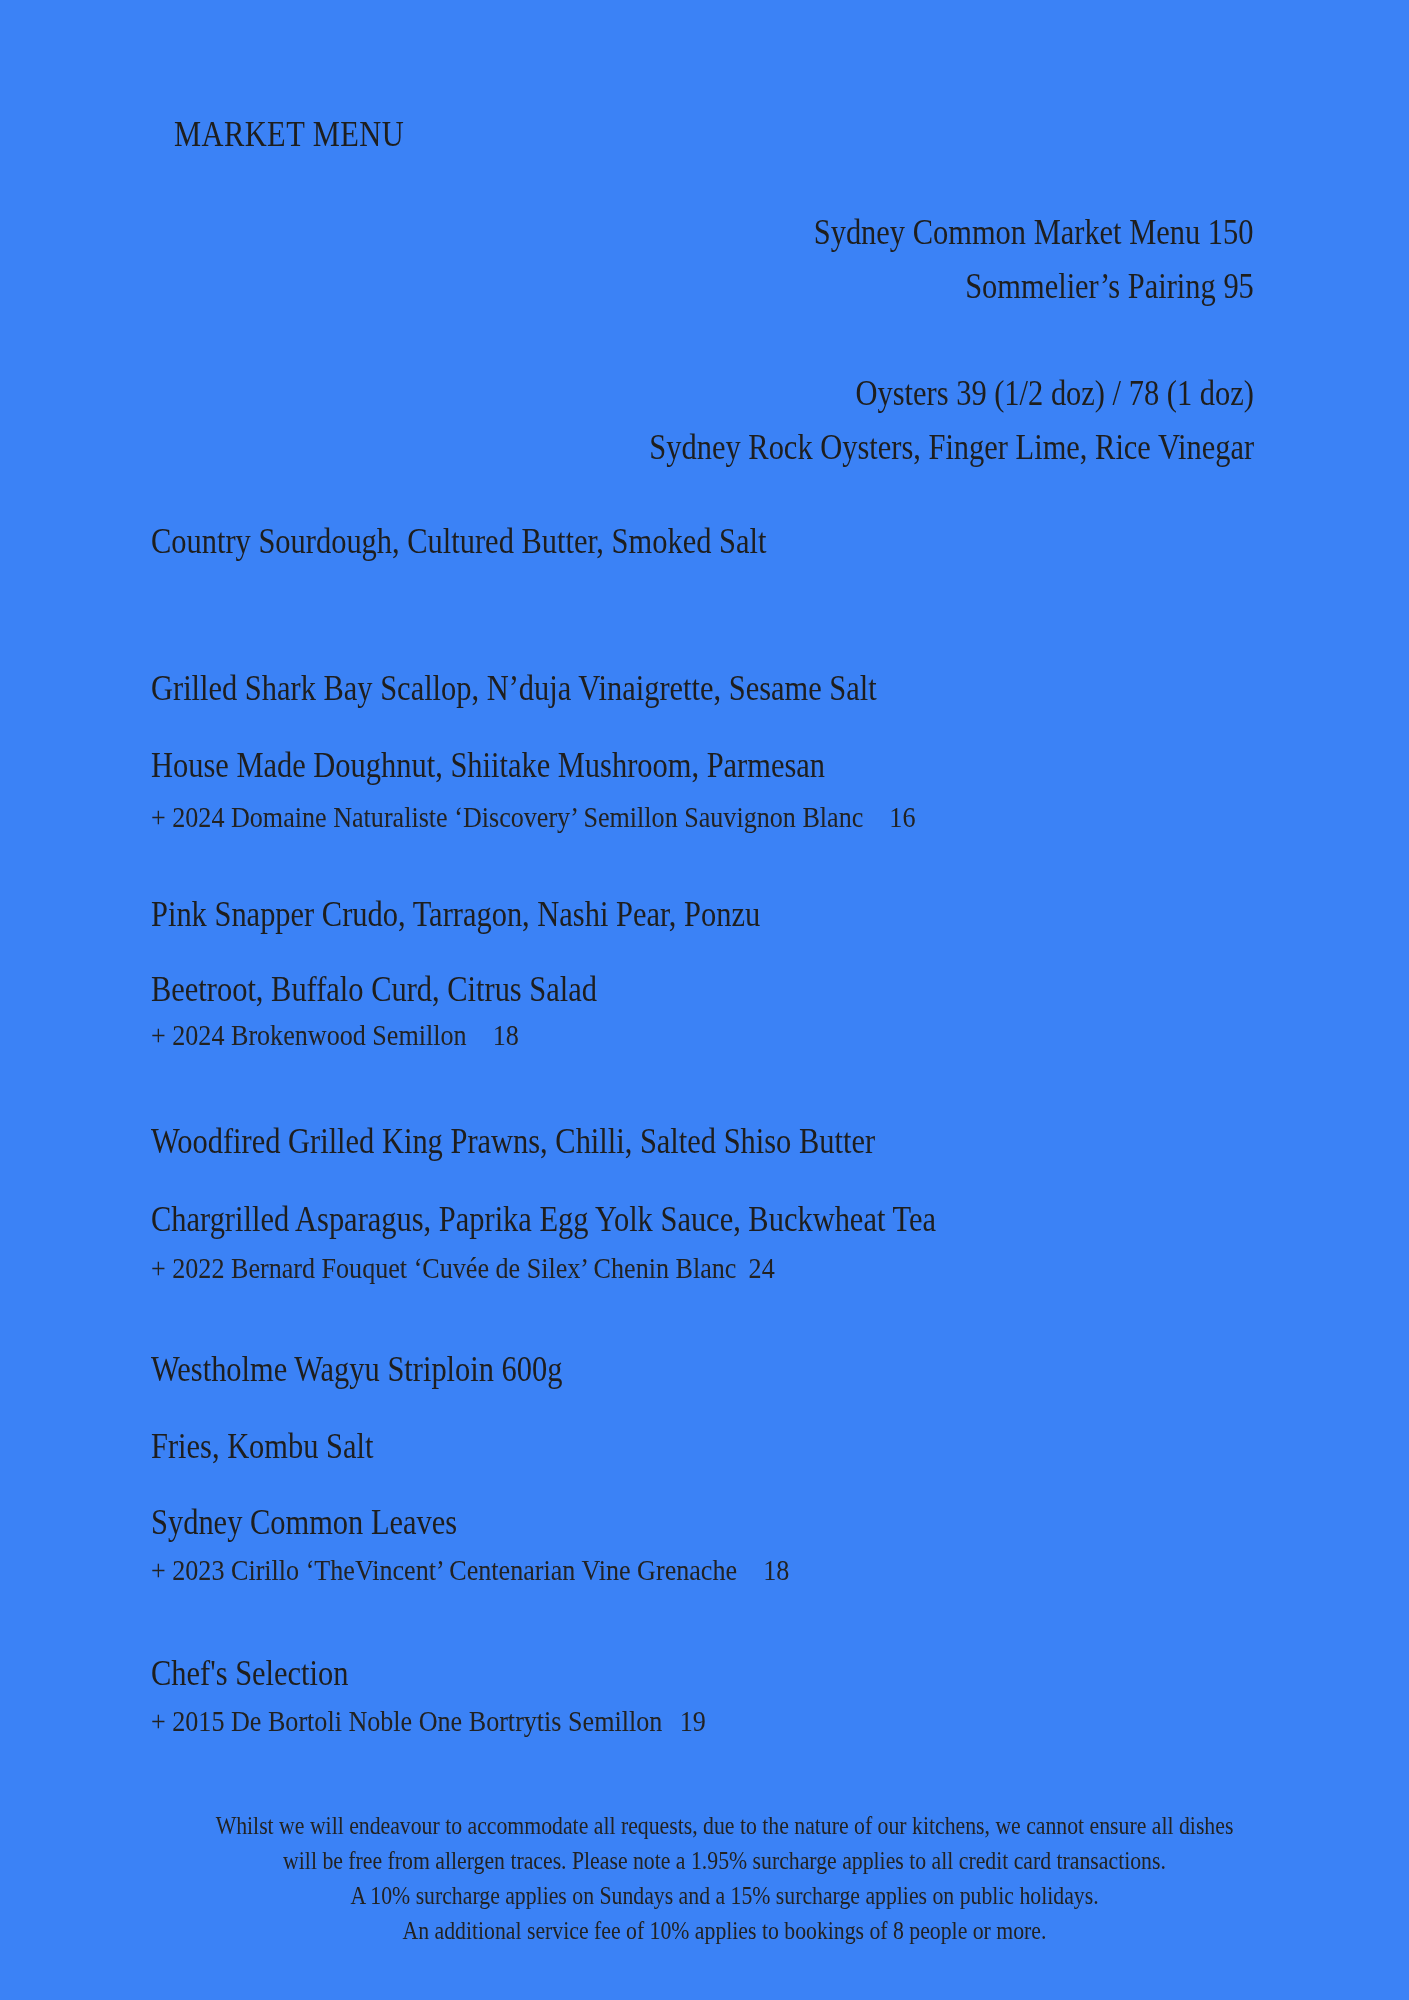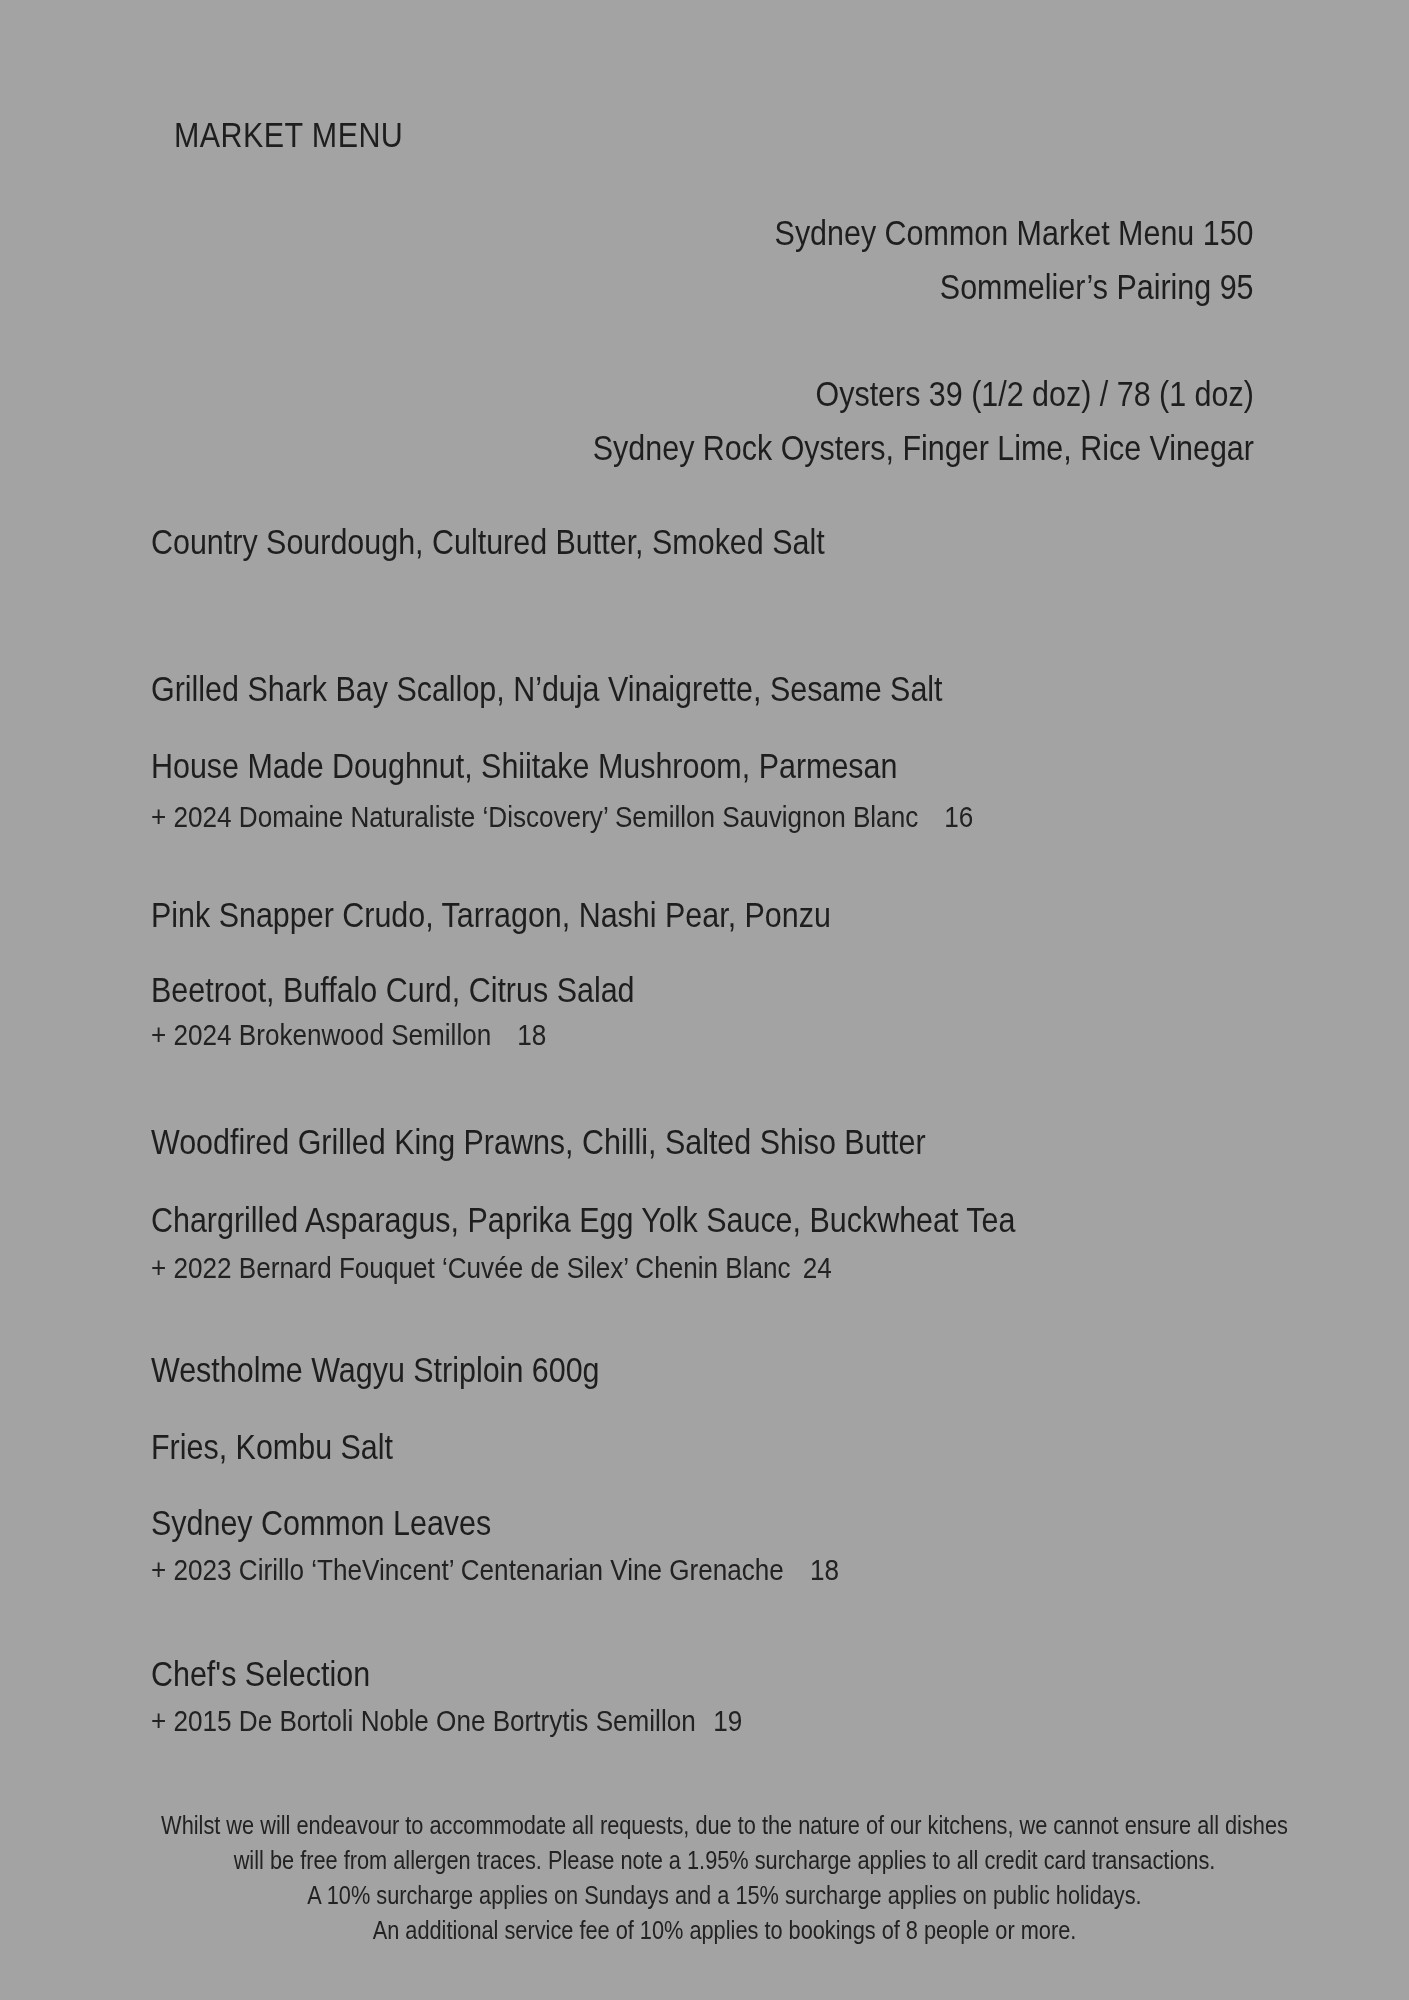--- a/index.html
+++ b/index.html
@@ -4,22 +4,22 @@
 <style>
   html, body {
     margin: 0;
     padding: 0;
     background: #ffffff;
   }
   .page {
     position: relative;
     width: 1409px;
     height: 2000px;
-    background: #a3a3a3;
-    font-family: Liberation Sans, sans-serif;
+    background: #3b82f6;
+    font-family: Liberation Serif, serif;
     color: #1e1e1e;
     overflow: hidden;
   }
   .line {
     position: absolute;
     white-space: nowrap;
     font-size: 35px;
     line-height: 1.2;
     letter-spacing: 0;
     transform: scaleX(0.87);

